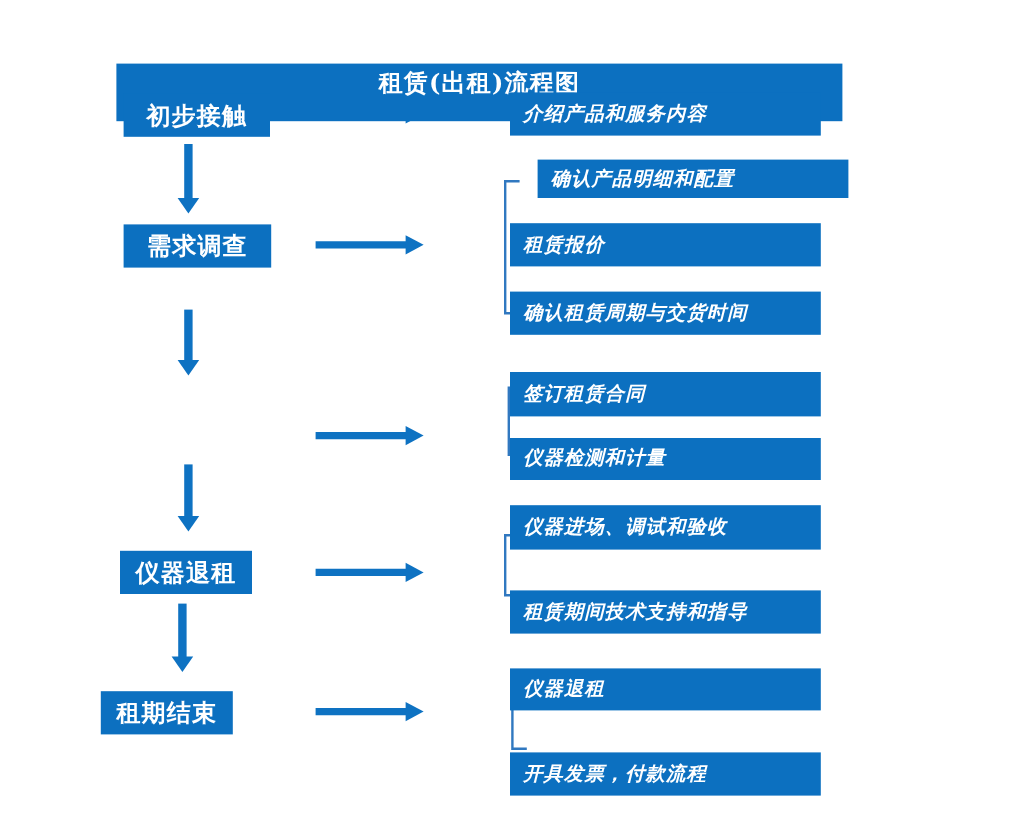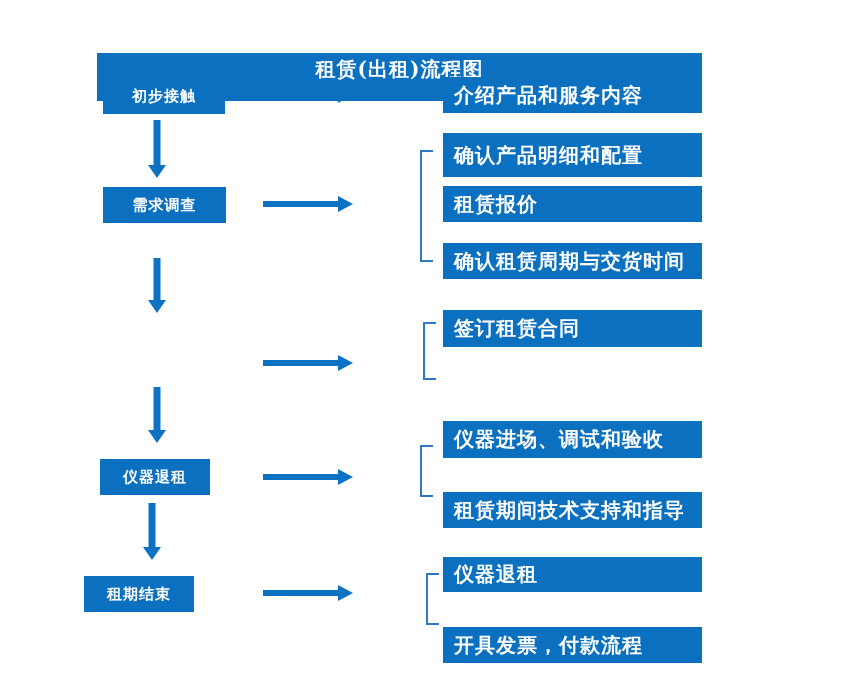--- a/index.html
+++ b/index.html
@@ -27,49 +27,50 @@
     font-weight: bold;
     line-height: 32px;
     text-align: center;
     letter-spacing: 1px;
     margin-top: 40px;
   }
   .lbox {
     position: absolute;
     background: #0c70c0;
     color: #ffffff;
-    font-size: 15px;
+    font-size: 20px;
     font-weight: bold;
     text-align: center;
     display: flex;
     align-items: center;
     justify-content: center;
     letter-spacing: 1px;
   }
   .rbox {
     position: absolute;
-    left: 443px;
+    left: 425px;
     width: 259px;
     background: #0c70c0;
     color: #ffffff;
-    font-size: 20px;
+    font-size: 16px;
     font-weight: bold;
     display: flex;
     align-items: center;
     padding-left: 11px;
     box-sizing: border-box;
     letter-spacing: 1px;
+    font-style: italic;
   }
   .lb1 { left:103px; top:78px;  width:122px; height:36px; }
   .lb2 { left:103px; top:187px; width:123px; height:36px; }
   .lb3 { left:103px; top:345px; width:110px; height:37px; }
   .lb4 { left:100px; top:459px; width:110px; height:36px; }
   .lb5 { left:84px; top:576px; width:110px; height:36px; }
   .rb1  { top:77px;  height:36px; }
-  .rb2  { top:133px; height:44px; }
+  .rb2  { top:133px; height:32px;margin-left:23px; }
   .rb3  { top:186px; height:36px; }
   .rb4  { top:243px; height:36px; }
   .rb5  { top:310px; height:37px; }
   .rb6  { top:365px; height:35px; }
   .rb7  { top:421px; height:37px; }
   .rb8  { top:492px; height:36px;text-align:right; }
   .rb9  { top:557px; height:35px; }
   .rb10 { top:607px; height:36px;margin-top:20px; }
 </style>
 </head>
@@ -128,18 +129,19 @@
   <div class="lbox lb1">初步接触</div>
   <div class="lbox lb2">需求调查</div>
   <div class="lbox lb4">仪器退租</div>
   <div class="lbox lb5">租期结束</div>
 
   <div class="rbox rb1">介绍产品和服务内容</div>
   <div class="rbox rb2">确认产品明细和配置</div>
   <div class="rbox rb4">确认租赁周期与交货时间</div>
   <div class="rbox rb3">租赁报价</div>
   <div class="rbox rb5">签订租赁合同</div>
+  <div class="rbox rb6">仪器检测和计量</div>
   <div class="rbox rb7">仪器进场、调试和验收</div>
   <div class="rbox rb8">租赁期间技术支持和指导</div>
   <div class="rbox rb9">仪器退租</div>
   <div class="rbox rb10">开具发票，付款流程</div>
 
 </div>
 
 </body></html>

